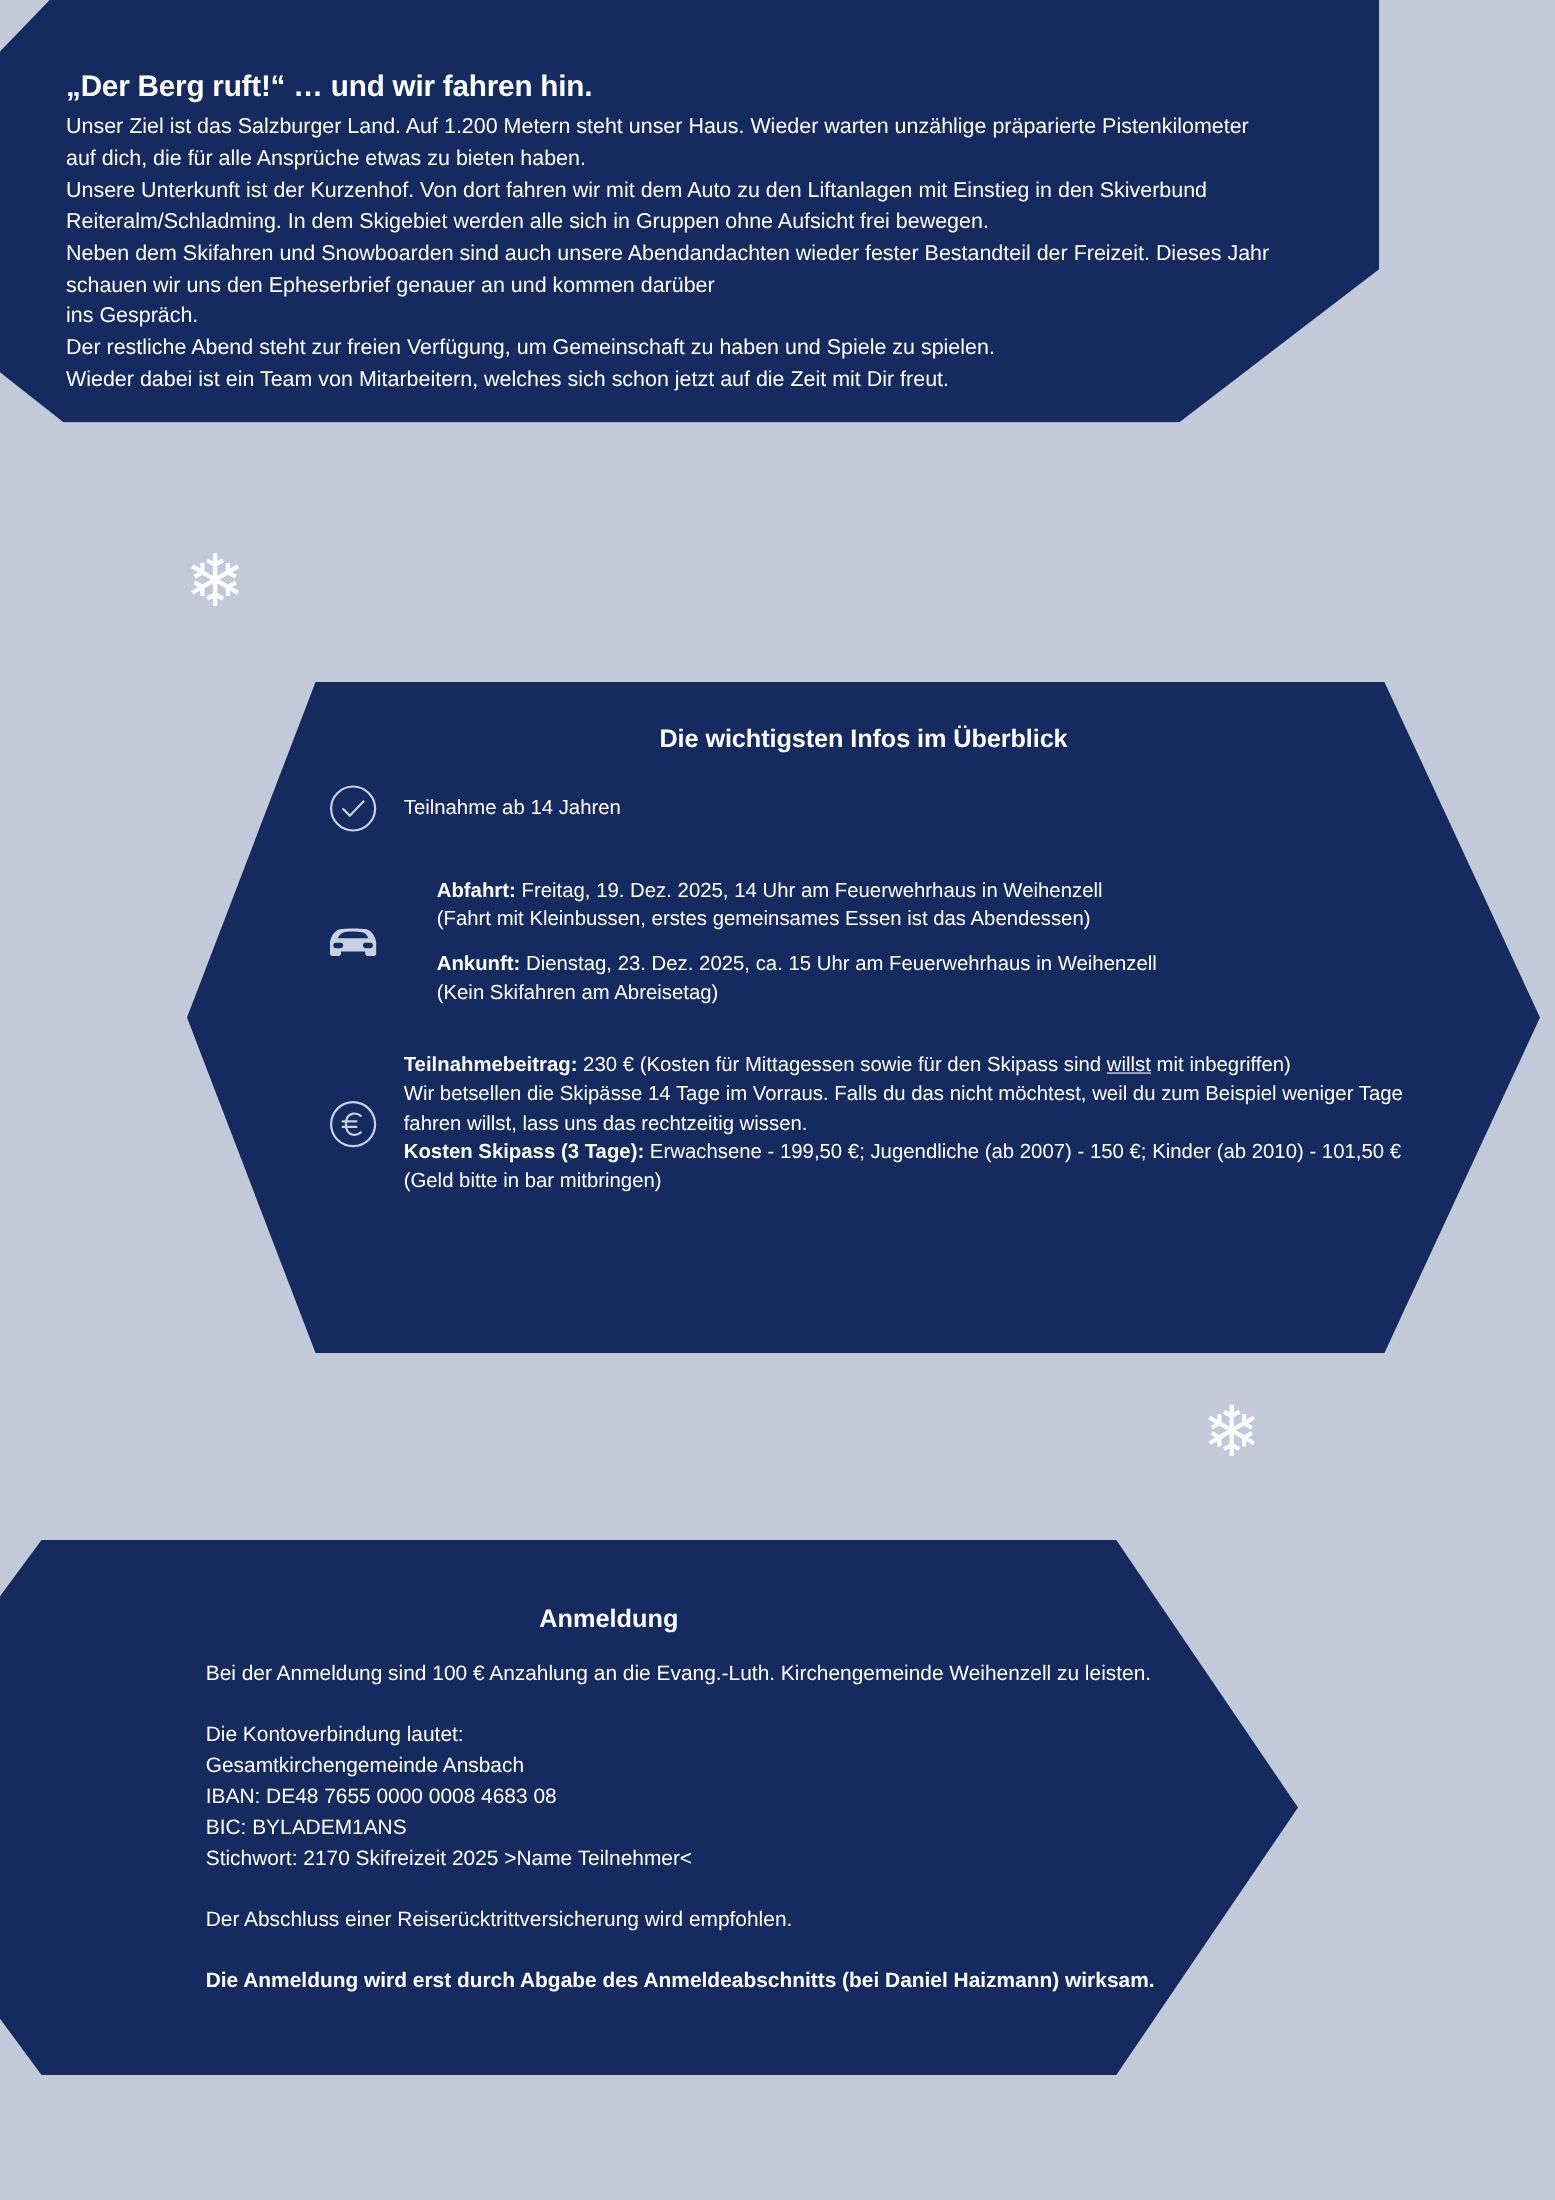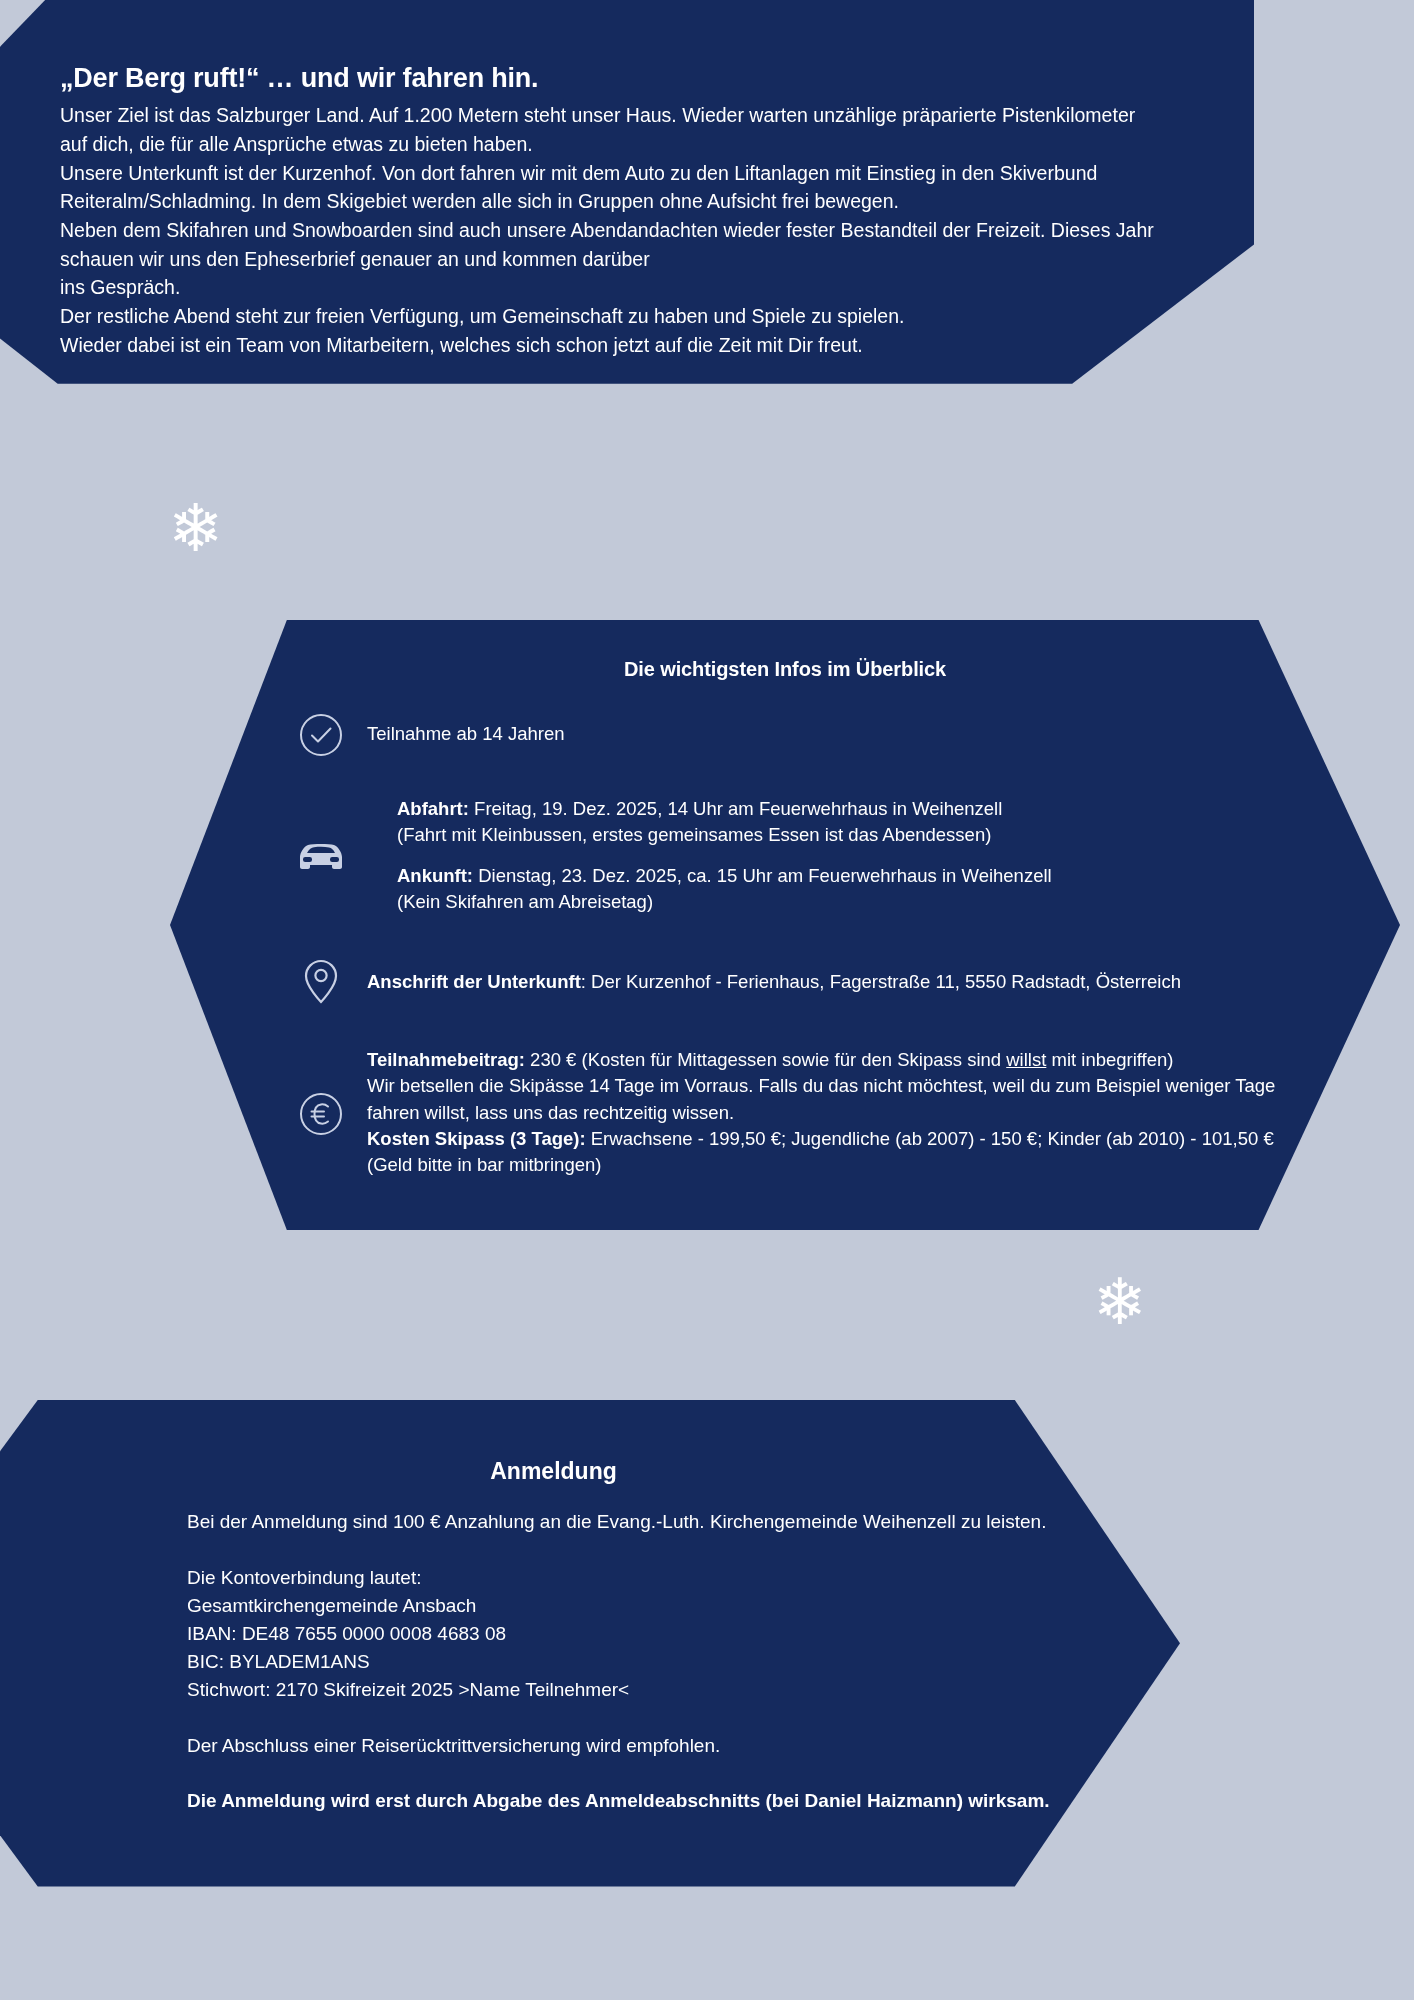--- a/index.html
+++ b/index.html
@@ -122,21 +122,21 @@
   .snowflake-1 { left: 168px; top: 495px;  font-size: 66px; }
   .snowflake-2 { left: 1093px; top: 1270px; font-size: 64px; }
 
   
   .info-title {
     position: absolute;
     left: 0;
     top: 38px;
     width: 100%;
     text-align: center;
-    font-size: 20px;
+    font-size: 23px;
     font-weight: bold;
     letter-spacing: -0.1px;
   }
 
   .info-rows {
     position: absolute;
     left: 105px;
     top: 90px;
     width: 1010px;
   }
@@ -244,31 +244,20 @@
           </div>
           <div>(Fahrt mit Kleinbussen, erstes gemeinsames Essen ist das Abendessen)</div>
           <div class="gap-line"></div>
           <div>
             <b>Ankunft:</b><span> Dienstag, 23. Dez. 2025, ca. 15 Uhr am Feuerwehrhaus in Weihenzell</span>
           </div>
           <div>(Kein Skifahren am Abreisetag)</div>
         </div>
       </div>
 
-      <div class="info-row row-addr">
-        <div class="icon-cell">
-          <svg class="ico" width="44" height="52" viewBox="0 0 44 52" fill="none">
-            <path d="M22 4 C13.7 4 7 10.7 7 19 C7 29.5 22 45 22 45 C22 45 37 29.5 37 19 C37 10.7 30.3 4 22 4 Z" stroke="#c8d0e4" stroke-width="2.2" fill="none"></path>
-            <circle cx="22" cy="18.5" r="5.6" stroke="#c8d0e4" stroke-width="2.2" fill="none"></circle>
-          </svg>
-        </div>
-        <div class="text-cell">
-          <b>Anschrift der Unterkunft</b><span>: Der Kurzenhof - Ferienhaus, Fagerstraße 11, 5550 Radstadt, Österreich</span>
-        </div>
-      </div>
 
       <div class="info-row row-cost">
         <div class="icon-cell">
           <svg class="ico" width="48" height="48" viewBox="0 0 48 48" fill="none">
             <circle cx="24" cy="24" r="20" stroke="#c8d0e4" stroke-width="2"></circle>
             <path d="M31 16.5 C29 14.8 26.5 14 24 14.4 C20 15 17.5 18.5 17.5 24 C17.5 29.5 20 33 24 33.6 C26.5 34 29 33.2 31 31.5" stroke="#c8d0e4" stroke-width="2" fill="none" stroke-linecap="round"></path>
             <path d="M14.5 21.5 H27" stroke="#c8d0e4" stroke-width="2" stroke-linecap="round"></path>
             <path d="M14.5 26.5 H27" stroke="#c8d0e4" stroke-width="2" stroke-linecap="round"></path>
           </svg>
         </div>

